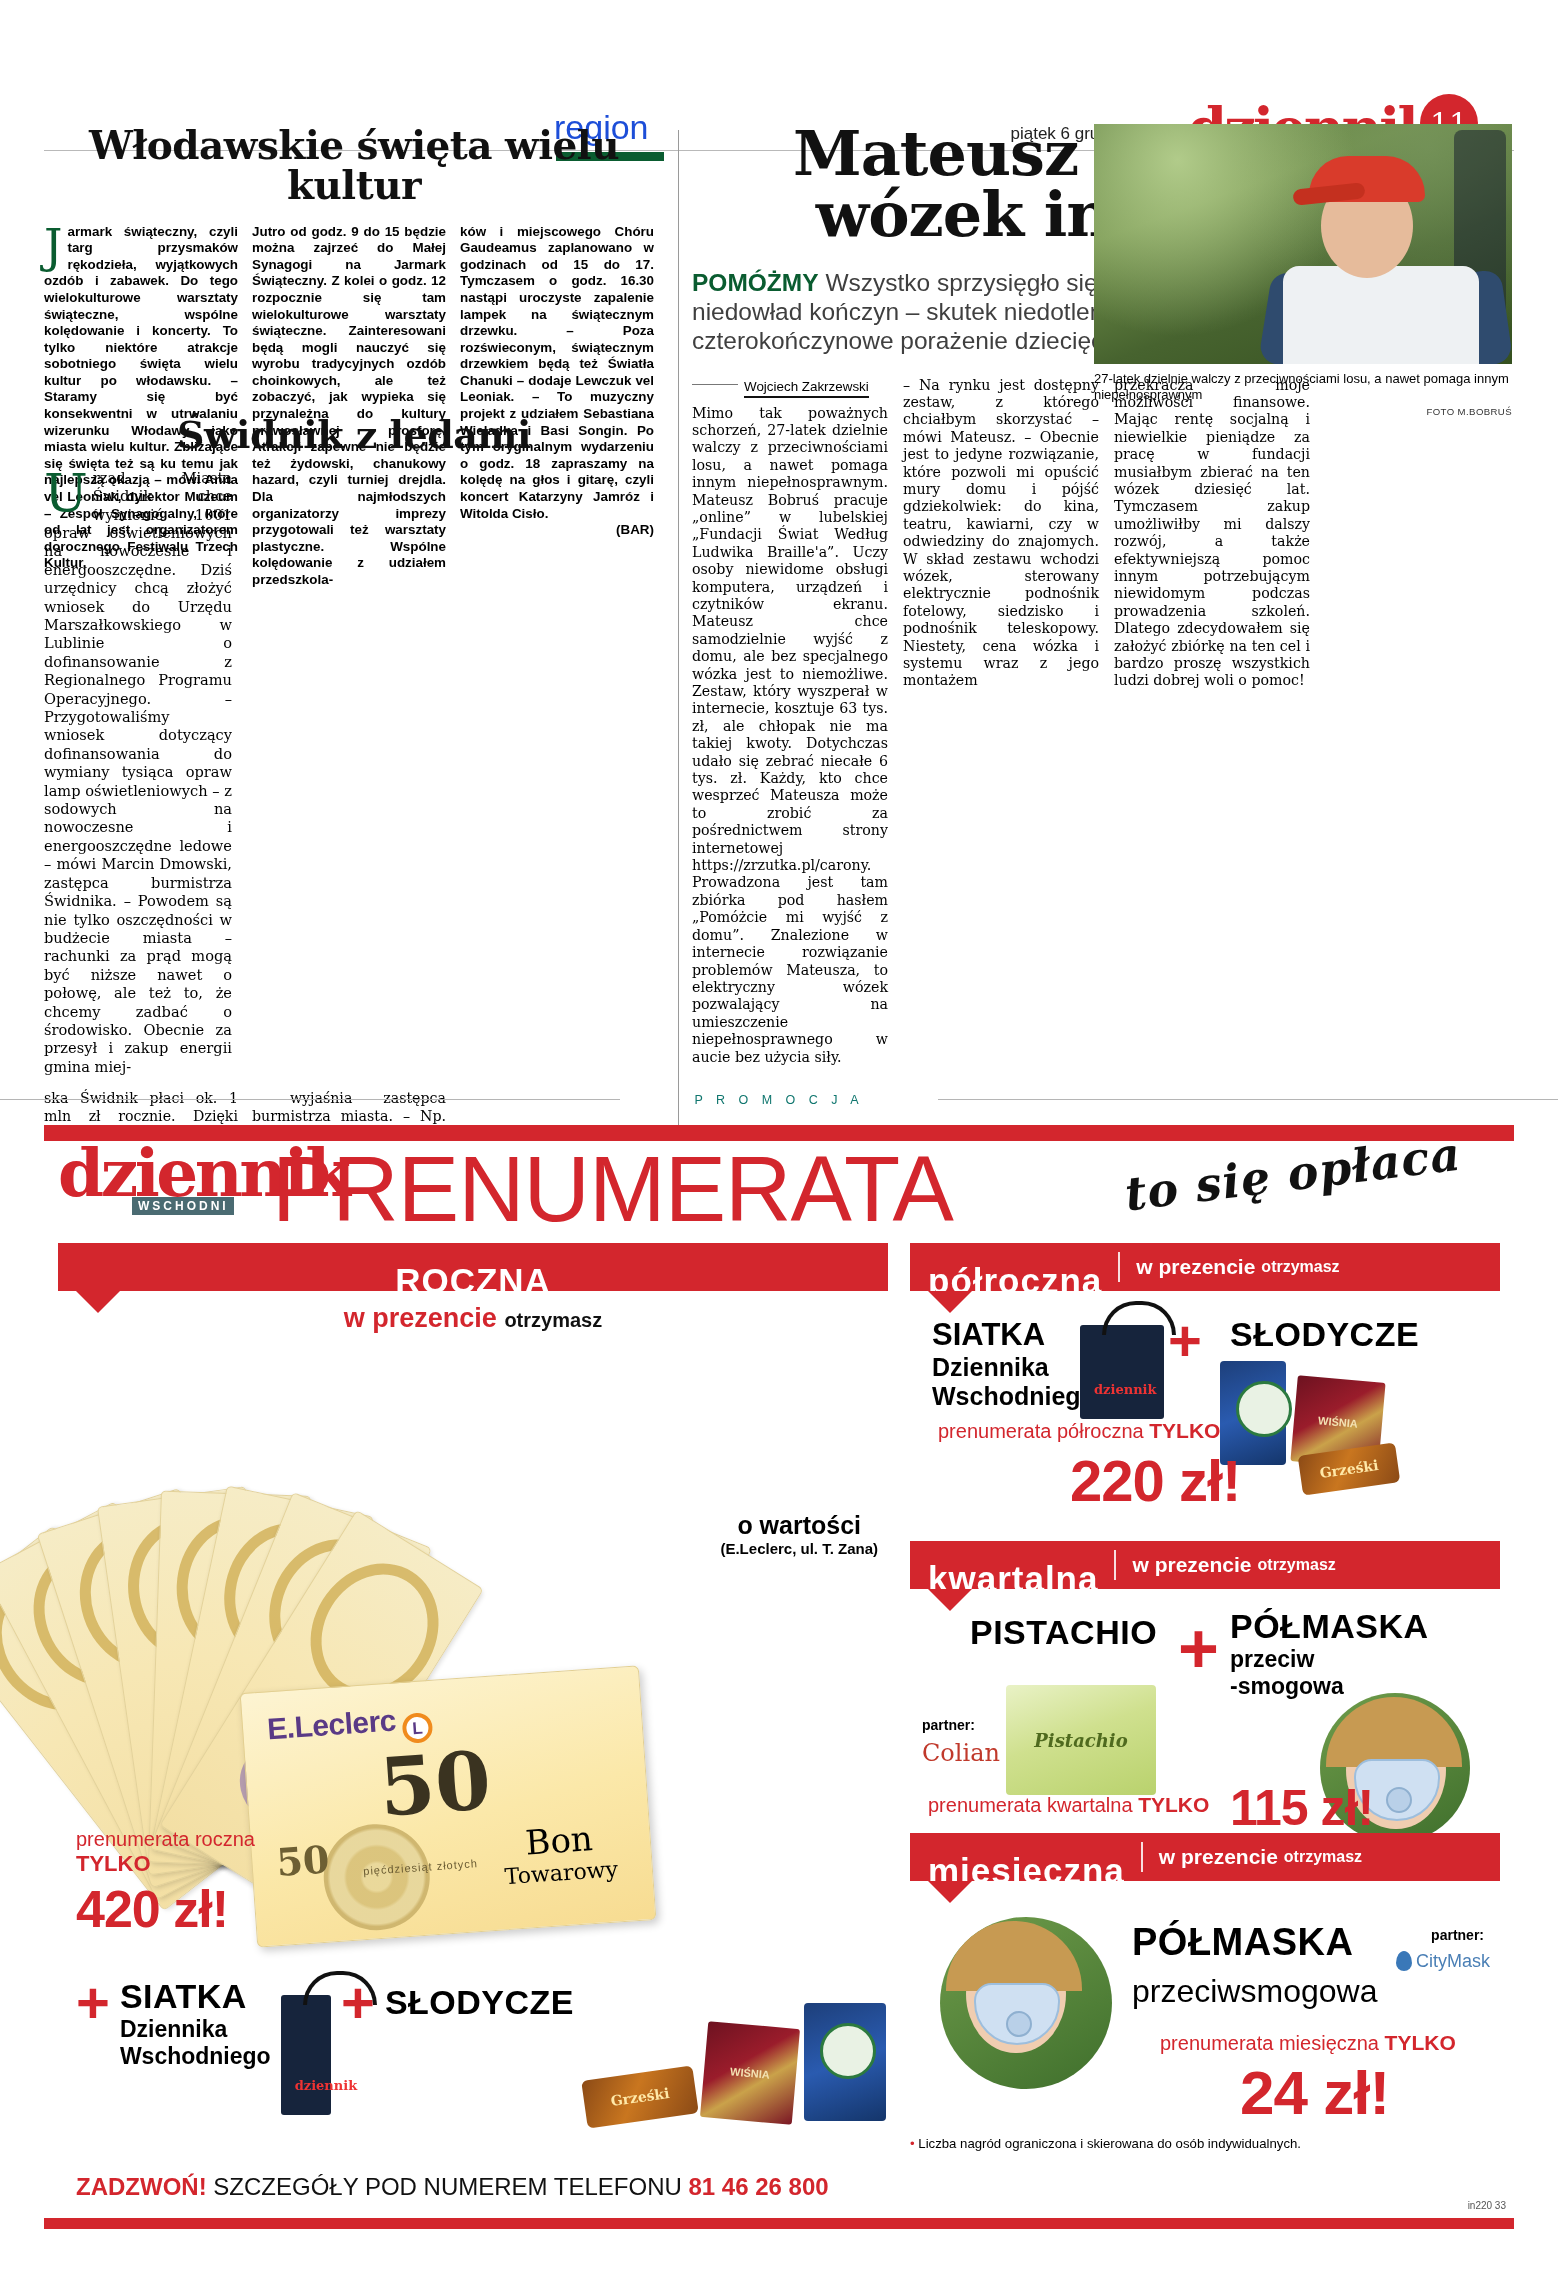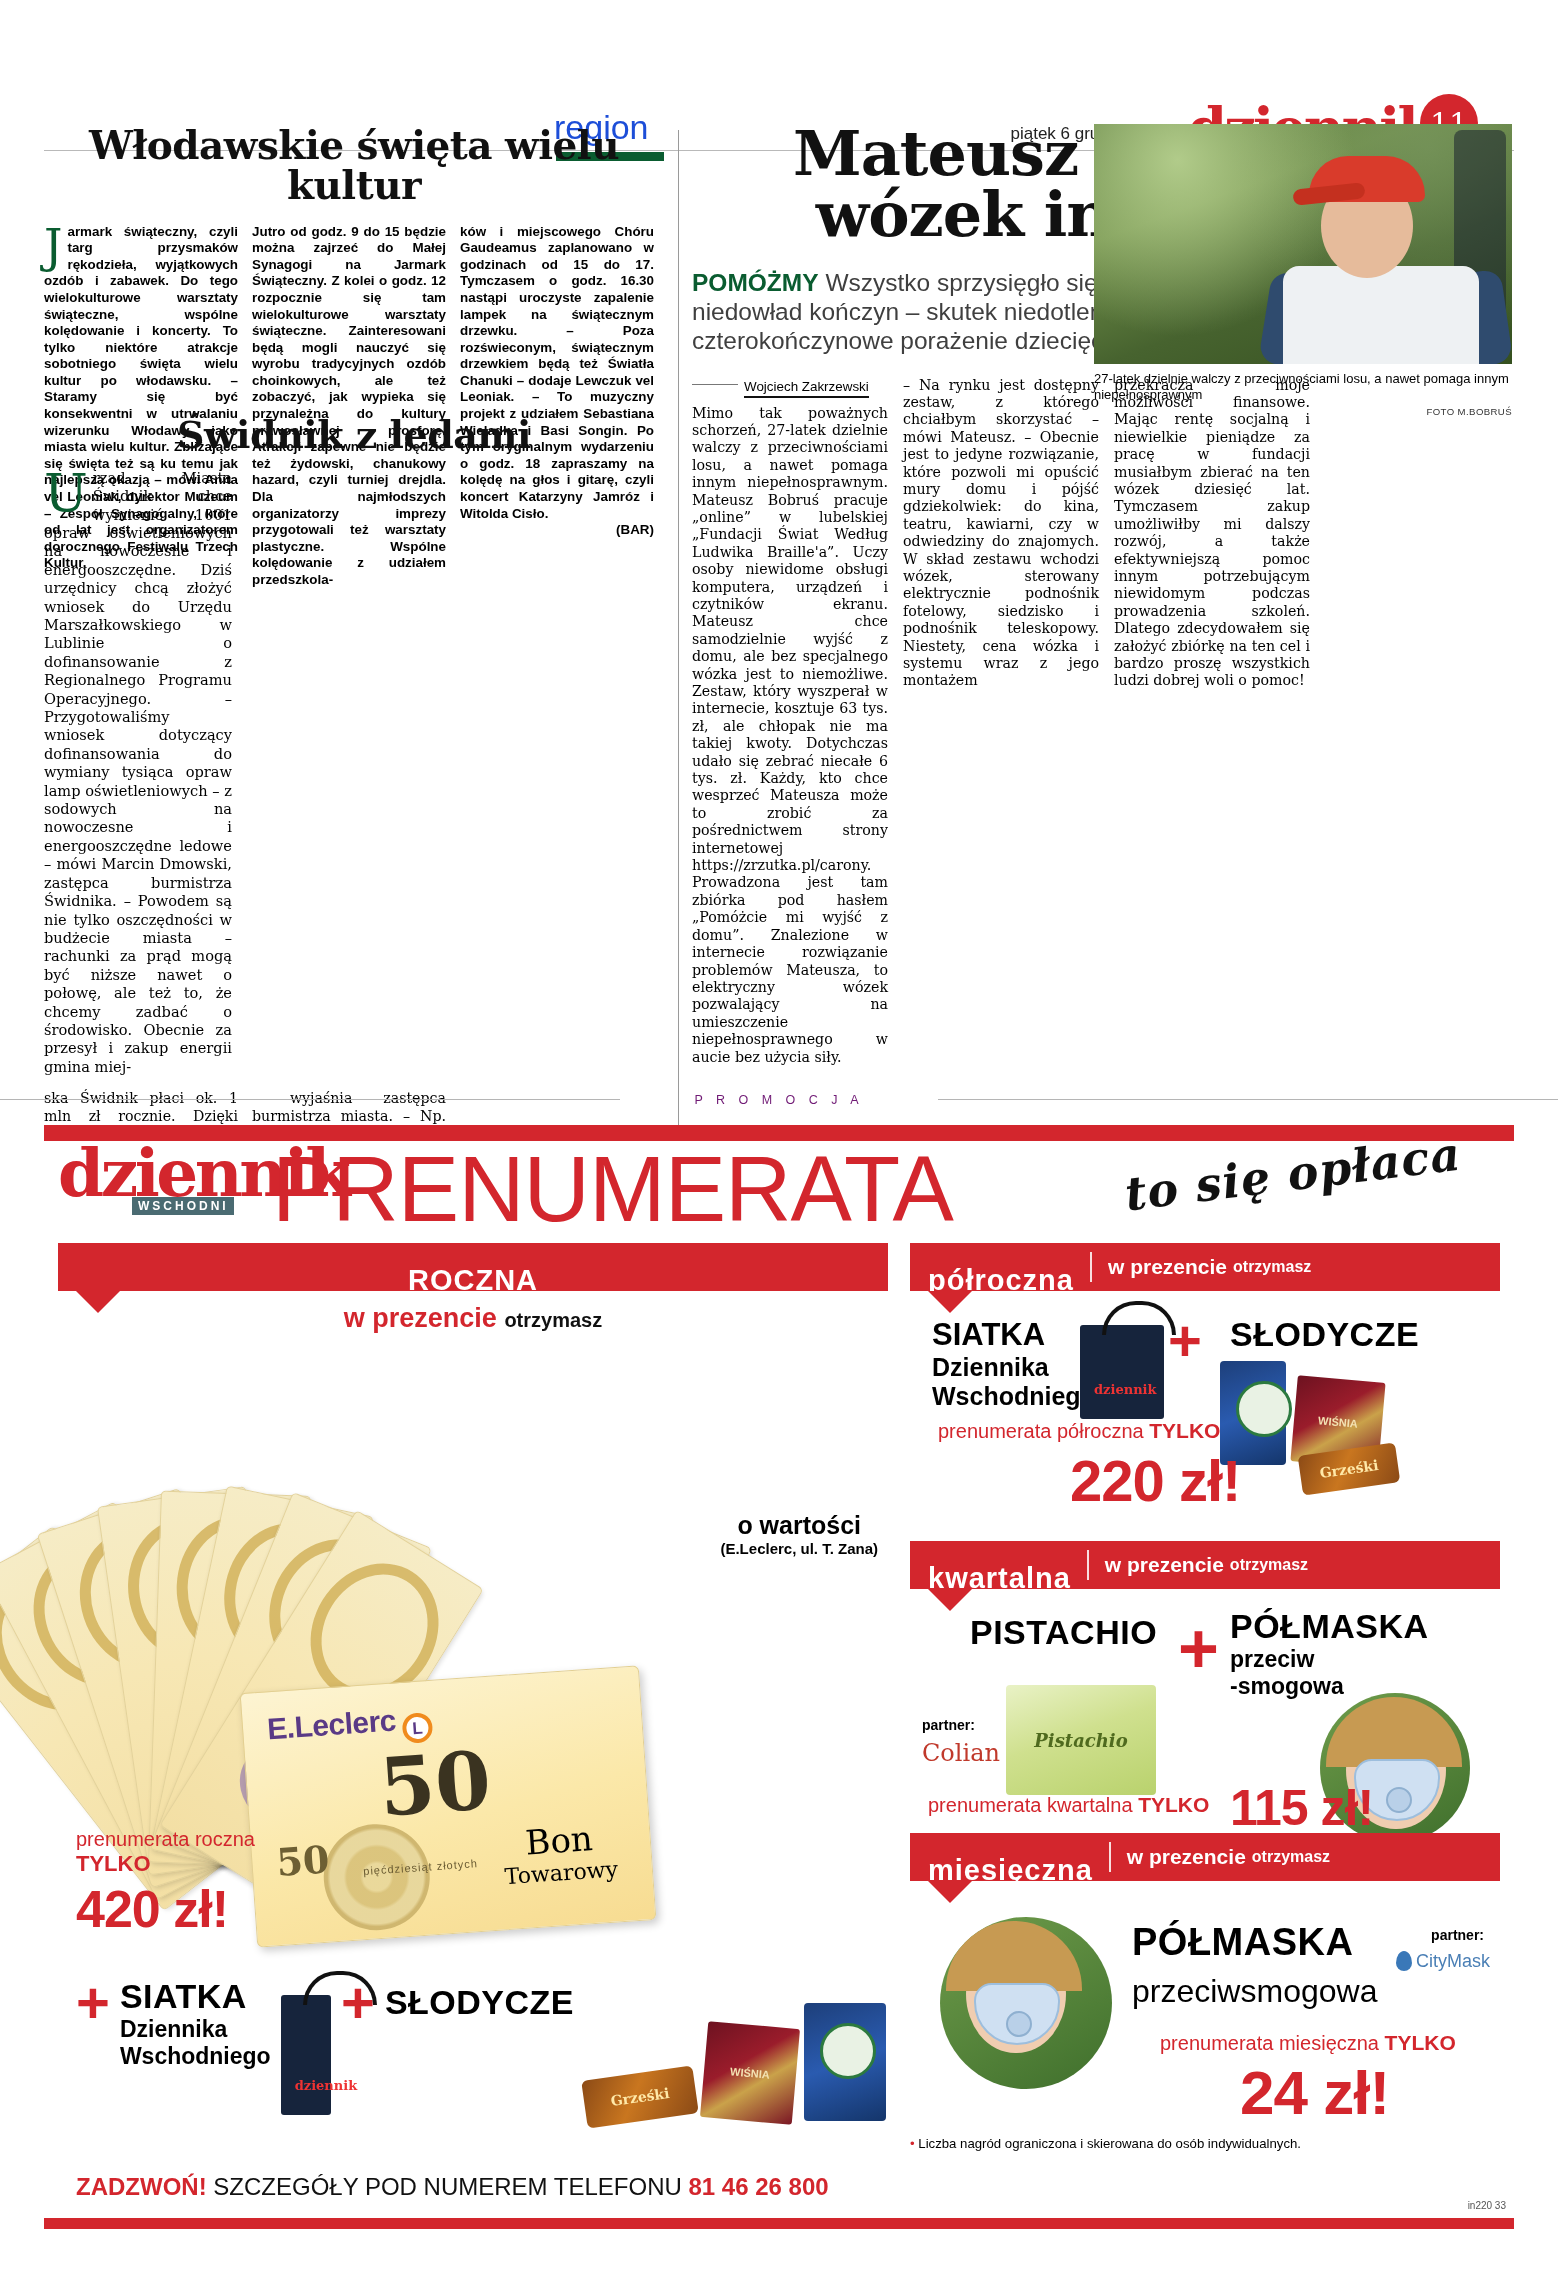--- a/index.html
+++ b/index.html
@@ -140,21 +140,21 @@
   .pp-body {
     position:absolute; left:14px; top:124px; width:196px; height:100px;
     background:#eef1f3; border-radius:16px 16px 0 0;
   }
   .pp-arm-l { position:absolute; left:-4px; top:132px; width:52px; height:92px; background:#2f4b6e; border-radius:18px; transform:rotate(9deg); }
   .pp-arm-r { position:absolute; right:-8px; top:130px; width:56px; height:94px; background:#2f4b6e; border-radius:18px; transform:rotate(-8deg); }
   .pp-chair { position:absolute; right:6px; top:6px; width:52px; height:220px; background:rgba(25,35,45,.55); border-radius:8px;}
 
   .promo-rule-wrap { position:absolute; left:0; right:0; top:1090px; text-align:center; }
   .promo-rule-wrap .pr-line{ position:absolute; top:9px; height:1px; background:#b5b5b5; }
-  .promo-word { font-size:12.5px; letter-spacing:5px; color:#701a75; display:inline-block; background:#fff; padding:0 10px; position:relative; }
+  .promo-word { font-size:12.5px; letter-spacing:5px; color:#0f766e; display:inline-block; background:#fff; padding:0 10px; position:relative; }
 
   
   .ad { position:absolute; left:44px; top:1125px; width:1470px; height:1112px; background:#fff; }
   .ad-topbar { position:absolute; left:0; top:0; width:1470px; height:16px; background:#d3262d; }
   .ad-head { position:relative; height:112px; }
   .ad-logo { position:absolute; left:14px; top:20px; }
   .ad-logo .logo-word { font-size:66px; letter-spacing:-3.5px; }
   .ad-logo .logo-sub { left:74px; top:52px; font-size:12px; }
   .ad-prenumerata {
     position:absolute; left:228px; top:12px;
@@ -168,21 +168,21 @@
   }
 
   .ad-left { position:absolute; left:14px; top:118px; width:830px; }
   .ad-right { position:absolute; left:866px; top:118px; width:590px; }
 
   .band {
     background:#d3262d; color:#fff; position:relative;
     display:flex; align-items:center; height:48px; padding:0 18px;
   }
   .band.center { justify-content:center; }
-  .band-title { font-size:29px; font-weight:700; letter-spacing:1px;margin-top:27px; }
+  .band-title { font-size:35px; font-weight:700; letter-spacing:1px;margin-top:27px; }
   .band-title.lower { text-transform:none; }
   .band-sep { width:2px; height:30px; background:#fff; margin:0 16px; opacity:.85; }
   .band-gift { font-size:21px; font-weight:700; }
   .band::after{
     content:""; position:absolute; left:18px; bottom:-22px;
     border-left:22px solid transparent; border-right:22px solid transparent;
     border-top:22px solid #d3262d;
   }
 
   .gift-line-left { text-align:center; margin-top:12px; font-size:27px; font-weight:700; color:#d3262d; }

